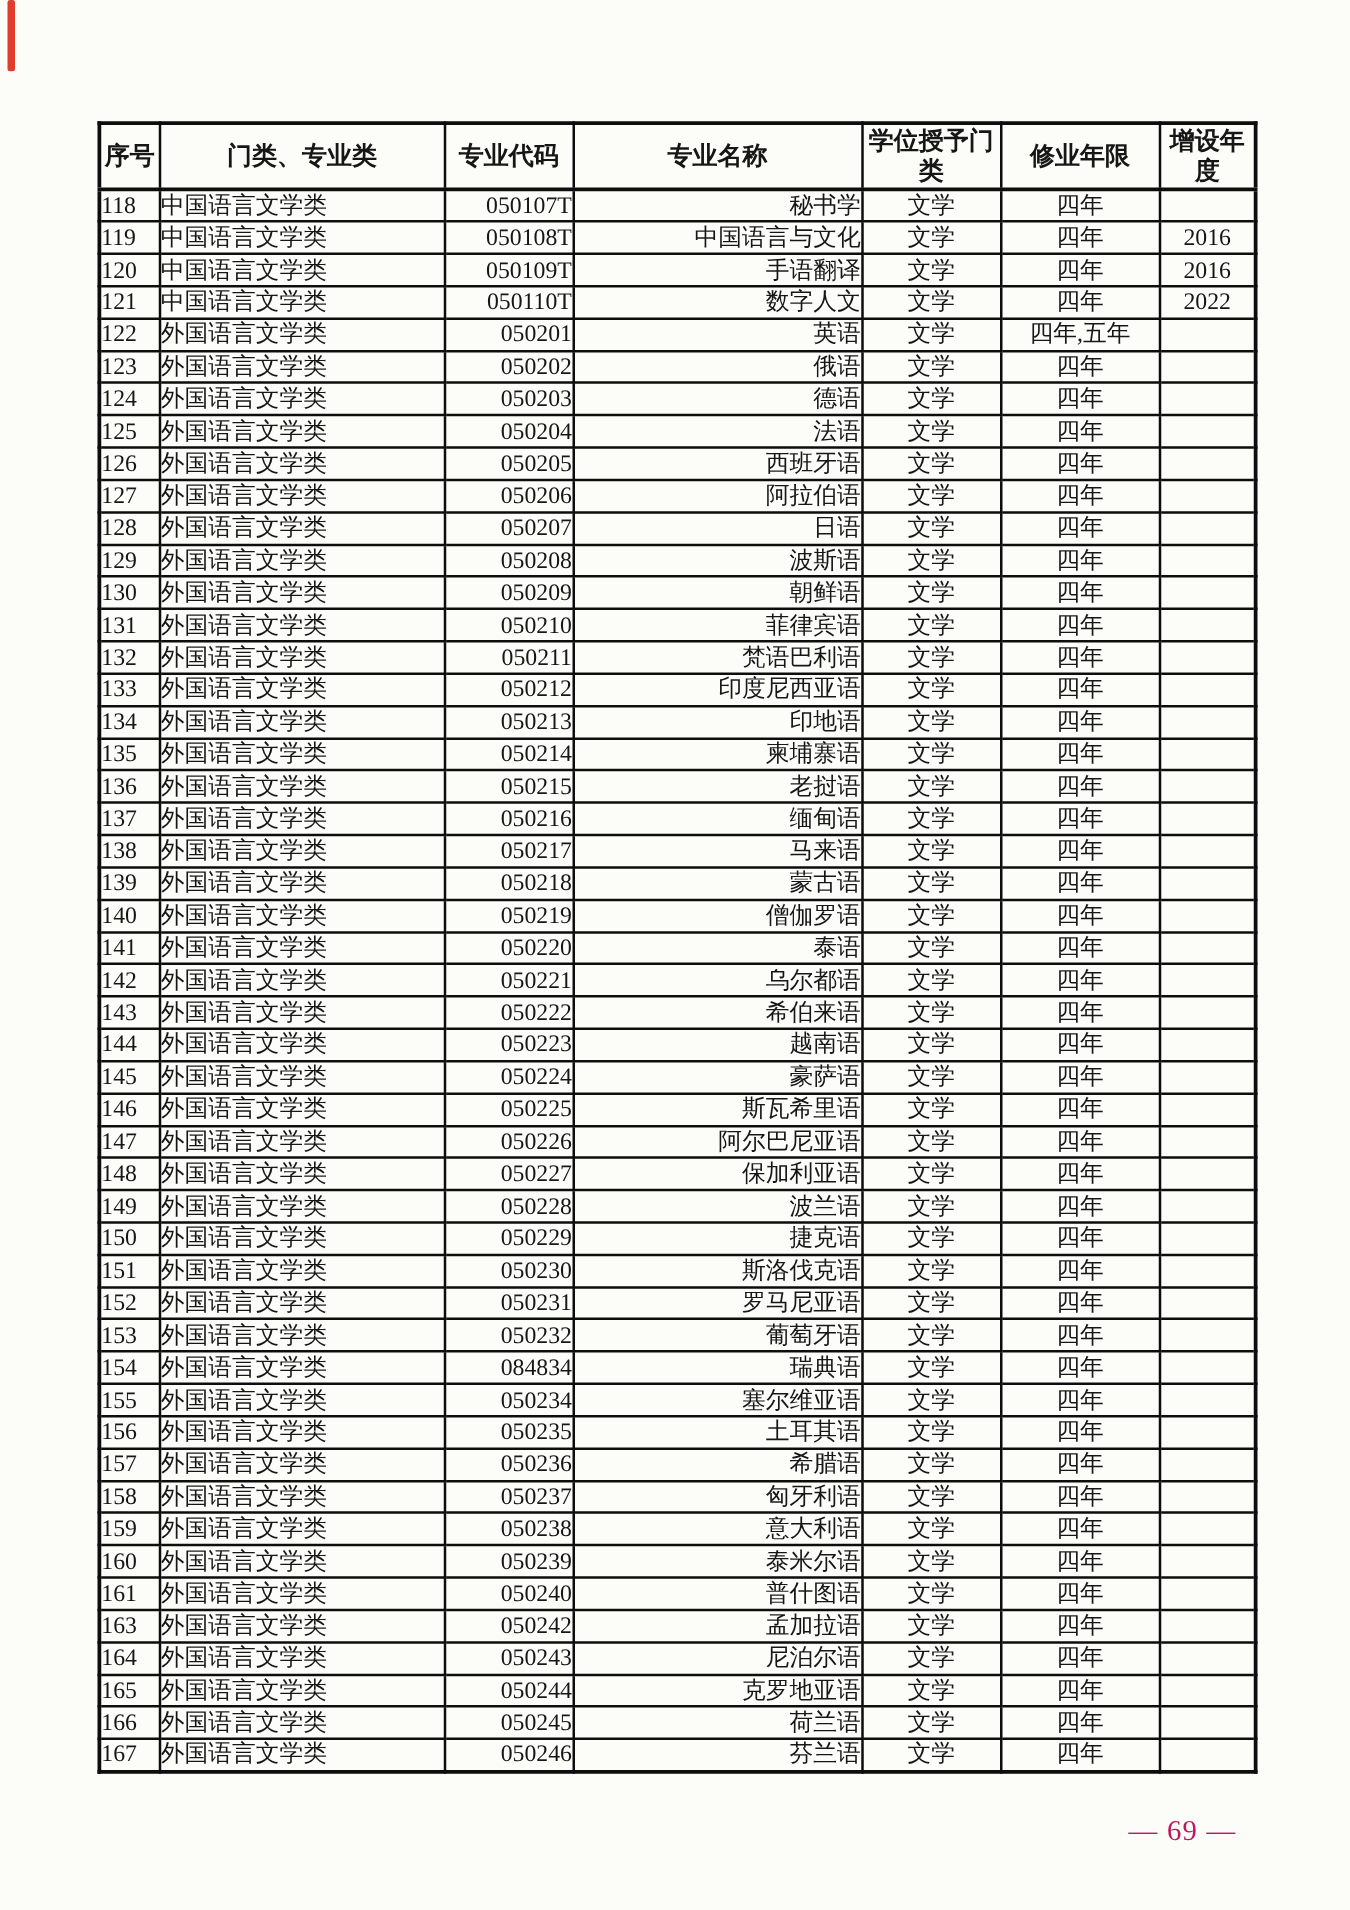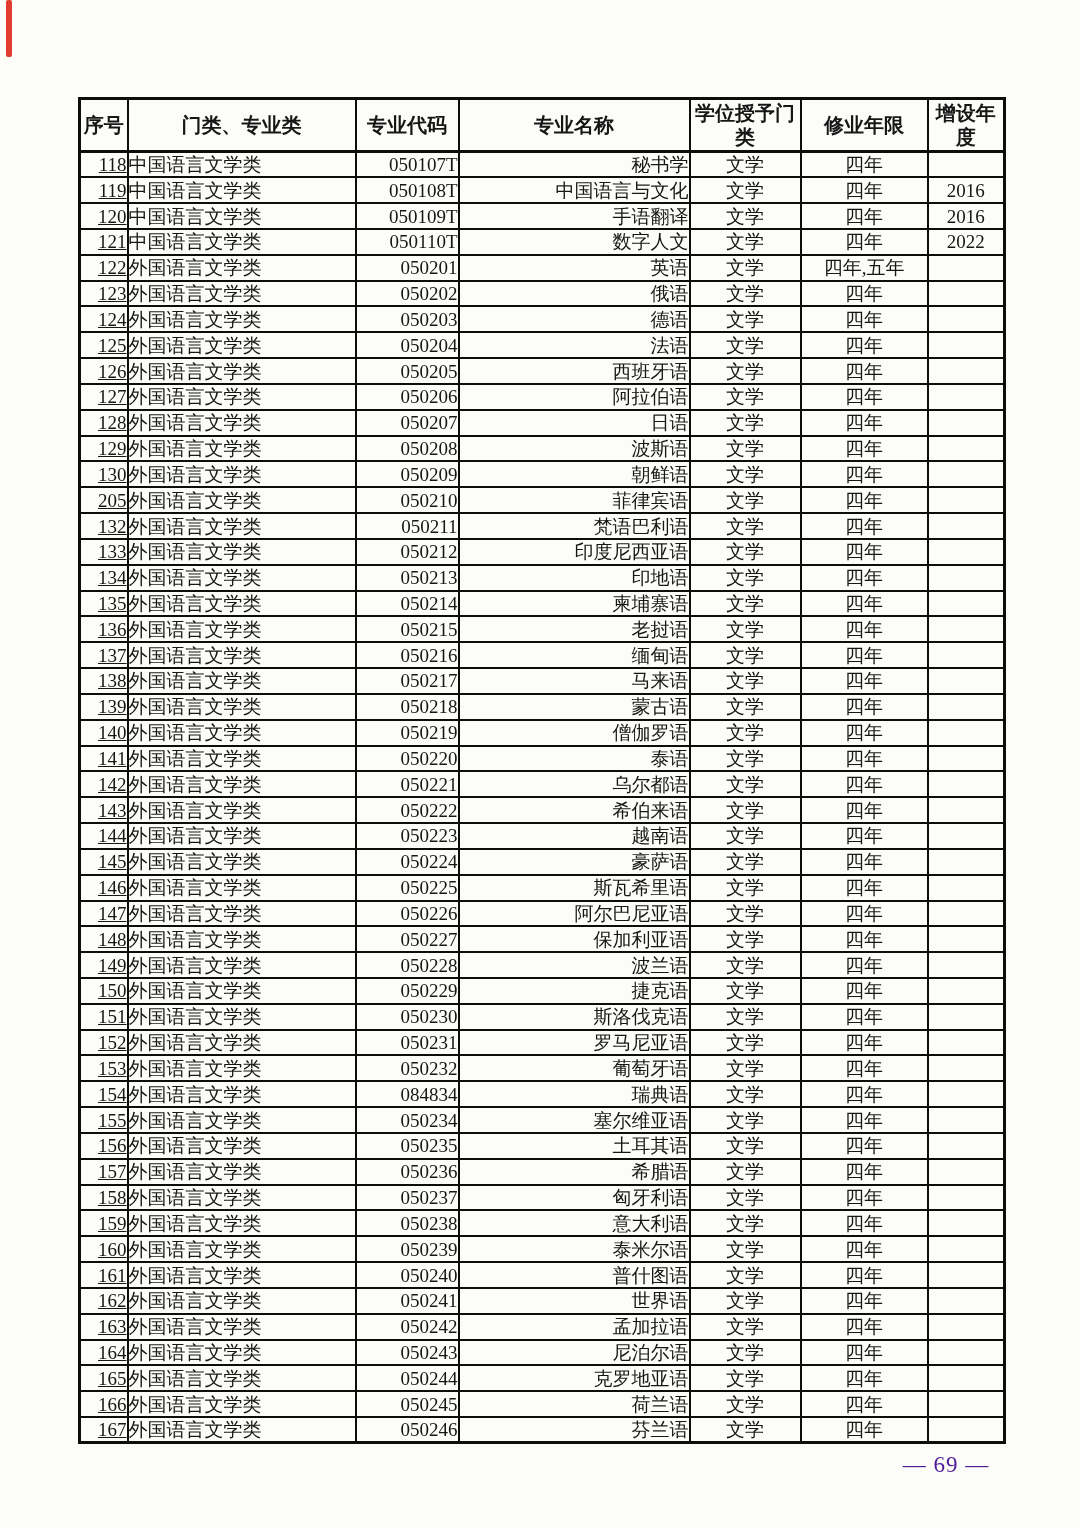--- a/index.html
+++ b/index.html
@@ -62,35 +62,35 @@
     padding: 0 2px;
   }
   table.majors tbody tr {
     height: 25.84px;
   }
   table.majors td {
     font-size: 19px;
     line-height: 1;
     padding: 0;
   }
-  td.c0 { text-align: right; text-decoration: underline; }
+  td.c0 { text-align: left; }
   td.c1 { text-align: left; padding-left: 6px; }
   td.c2 { text-align: right; padding-left: 6px; }
   td.c3 { text-align: right; padding-left: 6px; }
   td.c4 { text-align: center; }
   td.c5 { text-align: center; }
   td.c6 { text-align: center; font-family: Liberation Serif, serif; }
   .page-number {
     position: absolute;
     top: 1452px;
     left: 856px;
     width: 180px;
     text-align: center;
     font-size: 23px;
-    color: #4c1d95;
+    color: #be185d;
     letter-spacing: 1px;
   }
 </style>
 </head>
 <body style="background: rgb(252, 252, 249);">
 
 <div class="page">
   <div class="red-mark" style="background: rgb(226, 60, 46);"></div>
 
   <table class="majors">
@@ -226,21 +226,21 @@
         <tr>
           <td class="c0">130</td>
           <td class="c1">外国语言文学类</td>
           <td class="c2">050209</td>
           <td class="c3">朝鲜语</td>
           <td class="c4">文学</td>
           <td class="c5">四年</td>
           <td class="c6"></td>
         </tr>
         <tr>
-          <td class="c0">205</td>
+          <td class="c0">131</td>
           <td class="c1">外国语言文学类</td>
           <td class="c2">050210</td>
           <td class="c3">菲律宾语</td>
           <td class="c4">文学</td>
           <td class="c5">四年</td>
           <td class="c6"></td>
         </tr>
         <tr>
           <td class="c0">132</td>
           <td class="c1">外国语言文学类</td>
@@ -500,29 +500,20 @@
           <td class="c3">泰米尔语</td>
           <td class="c4">文学</td>
           <td class="c5">四年</td>
           <td class="c6"></td>
         </tr>
         <tr>
           <td class="c0">161</td>
           <td class="c1">外国语言文学类</td>
           <td class="c2">050240</td>
           <td class="c3">普什图语</td>
-          <td class="c4">文学</td>
-          <td class="c5">四年</td>
-          <td class="c6"></td>
-        </tr>
-        <tr>
-          <td class="c0">162</td>
-          <td class="c1">外国语言文学类</td>
-          <td class="c2">050241</td>
-          <td class="c3">世界语</td>
           <td class="c4">文学</td>
           <td class="c5">四年</td>
           <td class="c6"></td>
         </tr>
         <tr>
           <td class="c0">163</td>
           <td class="c1">外国语言文学类</td>
           <td class="c2">050242</td>
           <td class="c3">孟加拉语</td>
           <td class="c4">文学</td>

